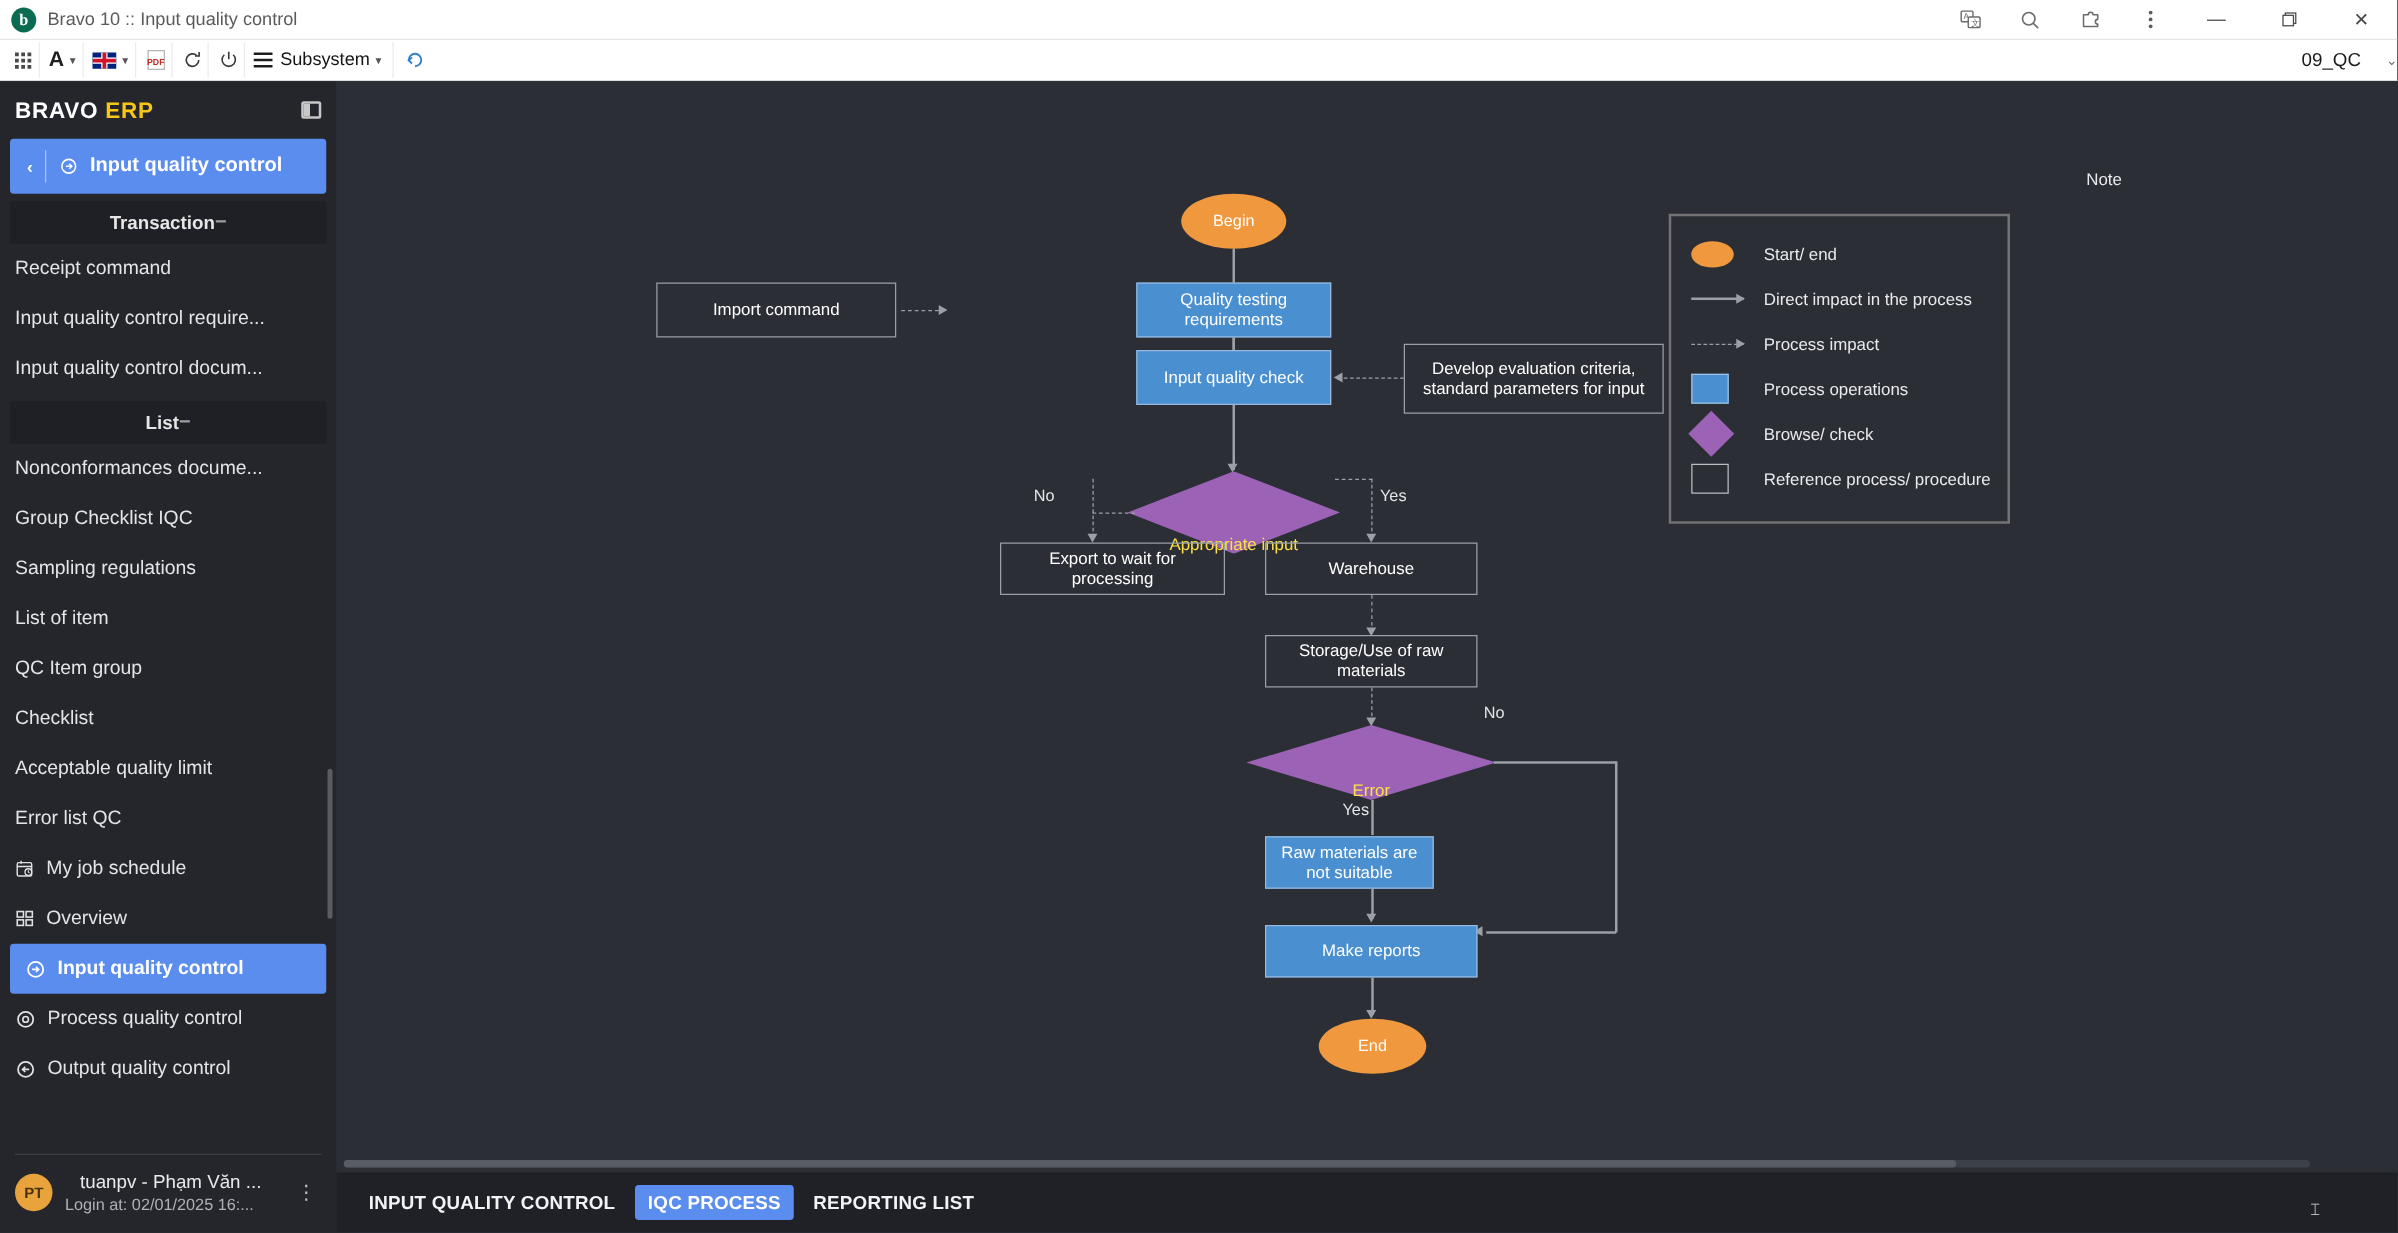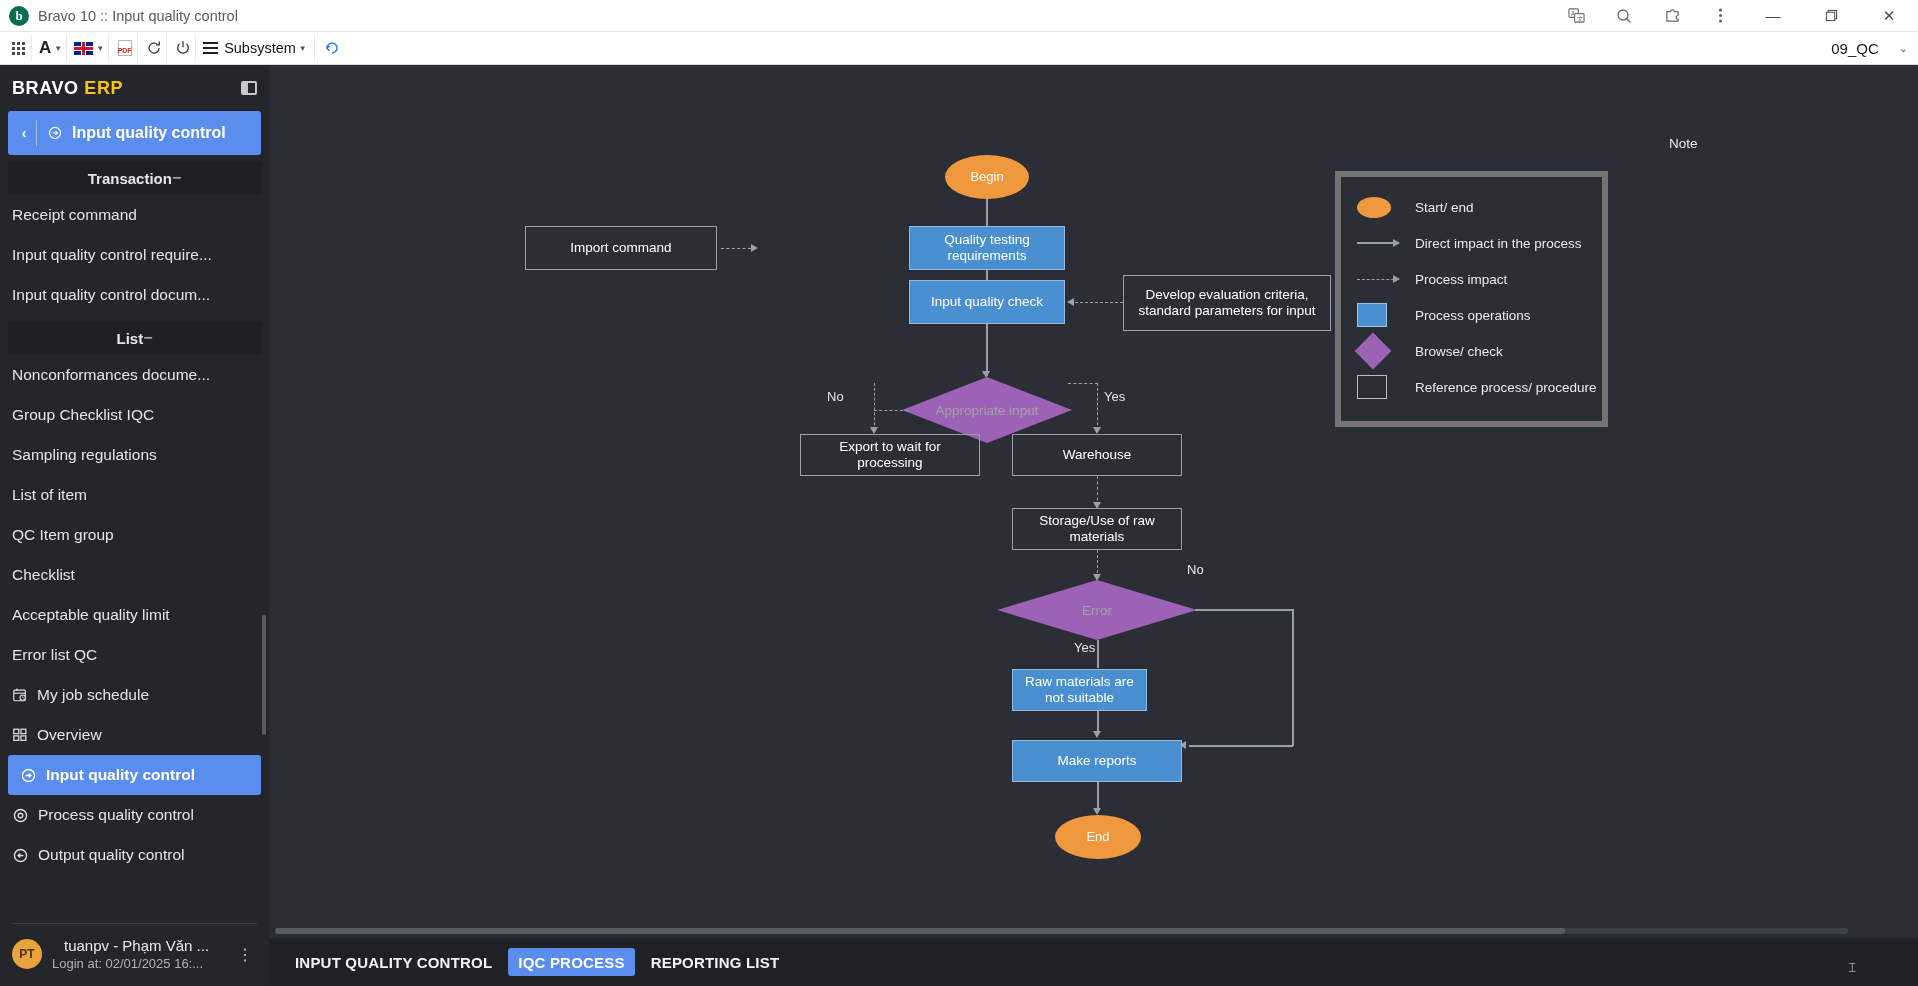--- a/index.html
+++ b/index.html
@@ -63,21 +63,21 @@
     position: relative; display: flex; align-items: flex-end;
     justify-content: center;
   }
   .pdf-icon span {
     font-size: 7px; color: #c02a22; font-weight: bold; line-height: 8px;
   }
   .hamb { display: flex; flex-direction: column; gap: 2.5px; margin-right: 6px; }
   .hamb i { width: 15px; height: 2.5px; background: #1d1d1d; display: block; }
   .subsys { font-size: 14.5px; color: #141414; }
   .toolbar-right {
-    margin-left: auto; display: flex; align-items: center; padding-right: 10px;
+    margin-left: auto; display: flex; align-items: center; 
   }
   .ctx-label { font-size: 15px; color: #1b1b1b; margin-right: 20px; }
   .ctx-caret { color: #666; font-size: 11px; }
 
   
   .body {
     position: absolute; top: 65px; left: 0; right: 0; bottom: 0;
     display: flex; background: #2b2e34;
   }
 
@@ -168,22 +168,22 @@
   }
   .node.terminal {
     background: #f0983e; border-radius: 50%; color: #fff; font-size: 13px;
   }
   .node.process { background: #4a8fd0; border: 1px solid #96b9dd; }
   .node.ref { background: transparent; border: 1px solid #9aa0a6; }
   .diamond {
     position: absolute; background: #9b62b5; clip-path: polygon(50% 0, 100% 50%, 50% 100%, 0 50%);
   }
   .diamond-label {
-    position: absolute; display: flex; align-items: center; justify-content: center;
-    color: #a3a3a3; font-size: 13.5px; pointer-events: none;
+    position: absolute; display: flex; align-items: flex-end; justify-content: center;
+    color: #fde047; font-size: 13.5px; pointer-events: none;
   }
   .edge-label {
     position: absolute; color: #e4e6e9; font-size: 13px;
   }
 
   
   .conn { position: absolute; background: #9aa0a6; }
   .conn.v { width: 1.6px; }
   .conn.h { height: 1.6px; }
   .dash-v {
@@ -206,21 +206,21 @@
     position: absolute; width: 0; height: 0;
     border-top: 4.5px solid transparent; border-bottom: 4.5px solid transparent;
     border-right: 7px solid #9aa0a6;
   }
 
   
   .note-title {
     position: absolute; color: #e8eaed; font-size: 13.5px;
   }
   .legend {
-    position: absolute; border: 6px solid #737373; background: transparent;
+    position: absolute; border: 2px solid #737373; background: transparent;
     padding: 14px 16px;
   }
   .legend-row {
     display: flex; align-items: center; height: 32px; margin-bottom: 4px;
   }
   .legend-sym {
     width: 46px; display: flex; align-items: center; justify-content: flex-start;
     margin-right: 12px; flex: 0 0 46px;
   }
   .legend-txt { color: #e8eaed; font-size: 13.5px; white-space: nowrap; }

